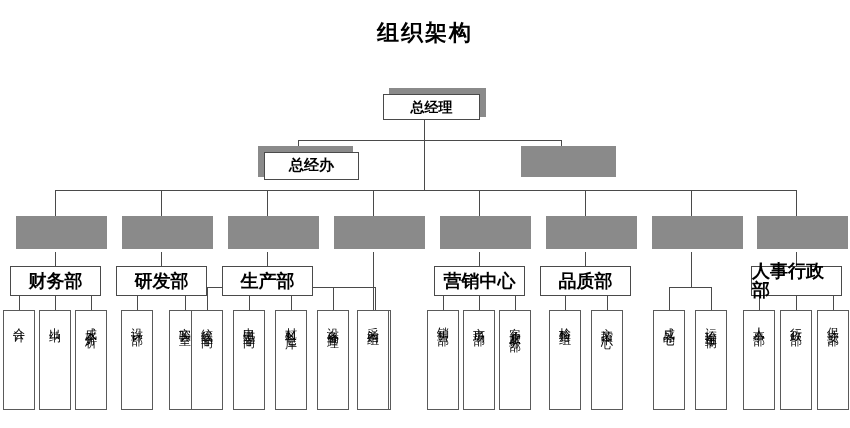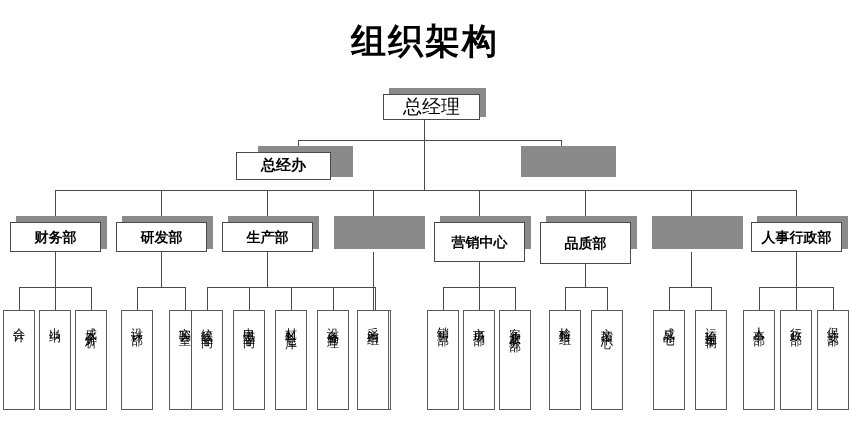--- a/index.html
+++ b/index.html
@@ -9,21 +9,21 @@
     background:#ffffff;
     font-family:"DejaVu Sans","Liberation Sans",sans-serif;
     overflow:hidden;
   }
   #chart-root{position:relative;width:850px;height:428px;}
 
   
   .chart-title{
     position:absolute;left:0;top:18px;width:850px;
     text-align:center;
-    font-size:35px;font-weight:bold;color:#000000;
+    font-size:22px;font-weight:bold;color:#000000;
     letter-spacing:2px;
     font-family:"DejaVu Sans","Liberation Sans",sans-serif;
   }
 
   
   .node{
     position:absolute;
     box-sizing:border-box;
     background:#ffffff;
     border:1px solid #4a4a4a;
@@ -33,23 +33,23 @@
   }
   .node .lbl{display:block;line-height:1.05;}
 
   
   .shadow{
     position:absolute;
     background:#8a8a8a;
     z-index:2;
   }
 
-  .node.lvl1{font-size:19px;font-weight:normal;}
+  .node.lvl1{font-size:14px;font-weight:bold;}
   .node.lvl2{font-size:15px;font-weight:bold;}
-  .node.lvl3{font-size:14px;font-weight:bold;}
+  .node.lvl3{font-size:18px;font-weight:bold;margin-top:44px;}
 
   
   .node.leaf{
     border:1px solid #5a5a5a;
     font-size:12px;font-weight:normal;
     align-items:flex-start;
     justify-content:center;
     padding-top:7px;
   }
   .node.leaf .lbl{
@@ -133,21 +133,21 @@
   <div class="ln v" style="left:759px;top:287px;height:23px;"></div>
   <div class="ln v" style="left:796px;top:287px;height:23px;"></div>
   <div class="ln v" style="left:833px;top:287px;height:23px;"></div>
 
   <div class="shadow" style="left:389px;top:88px;width:97px;height:29px;"></div>
   <div class="node lvl1" style="left:383px;top:94px;width:97px;height:26px;">
     <span class="lbl">总经理</span>
   </div>
 
   <div class="shadow" style="left:258px;top:146px;width:95px;height:31px;"></div>
-  <div class="node lvl2" style="left:236px;top:152px;width:95px;height:28px;">
+  <div class="node lvl2" style="left:264px;top:152px;width:95px;height:28px;">
     <span class="lbl">总经办</span>
   </div>
 
   <div class="shadow" style="left:521px;top:146px;width:95px;height:31px;"></div>
 
   <div class="shadow" style="left:16px;top:216px;width:91px;height:33px;"></div>
   <div class="node lvl3" style="left:10px;top:222px;width:91px;height:30px;">
     <span class="lbl">财务部</span>
   </div>
 
@@ -157,26 +157,26 @@
   </div>
 
   <div class="shadow" style="left:228px;top:216px;width:91px;height:33px;"></div>
   <div class="node lvl3" style="left:222px;top:222px;width:91px;height:30px;">
     <span class="lbl">生产部</span>
   </div>
 
   <div class="shadow" style="left:334px;top:216px;width:91px;height:33px;"></div>
 
   <div class="shadow" style="left:440px;top:216px;width:91px;height:33px;"></div>
-  <div class="node lvl3" style="left:434px;top:222px;width:91px;height:40px;">
+  <div class="node lvl3" style="left:434px;top:222px;width:91px;height:30px;">
     <span class="lbl">营销中心</span>
   </div>
 
   <div class="shadow" style="left:546px;top:216px;width:91px;height:33px;"></div>
-  <div class="node lvl3" style="left:540px;top:222px;width:91px;height:42px;">
+  <div class="node lvl3" style="left:540px;top:222px;width:91px;height:30px;">
     <span class="lbl">品质部</span>
   </div>
 
   <div class="shadow" style="left:652px;top:216px;width:91px;height:33px;"></div>
 
   <div class="shadow" style="left:757px;top:216px;width:91px;height:33px;"></div>
   <div class="node lvl3" style="left:751px;top:222px;width:91px;height:30px;">
     <span class="lbl">人事行政部</span>
   </div>
 

